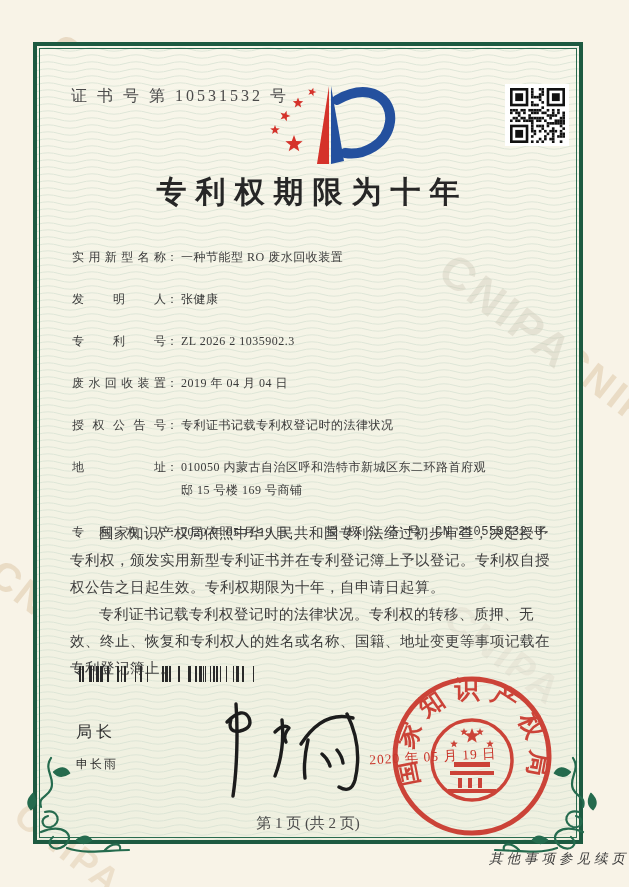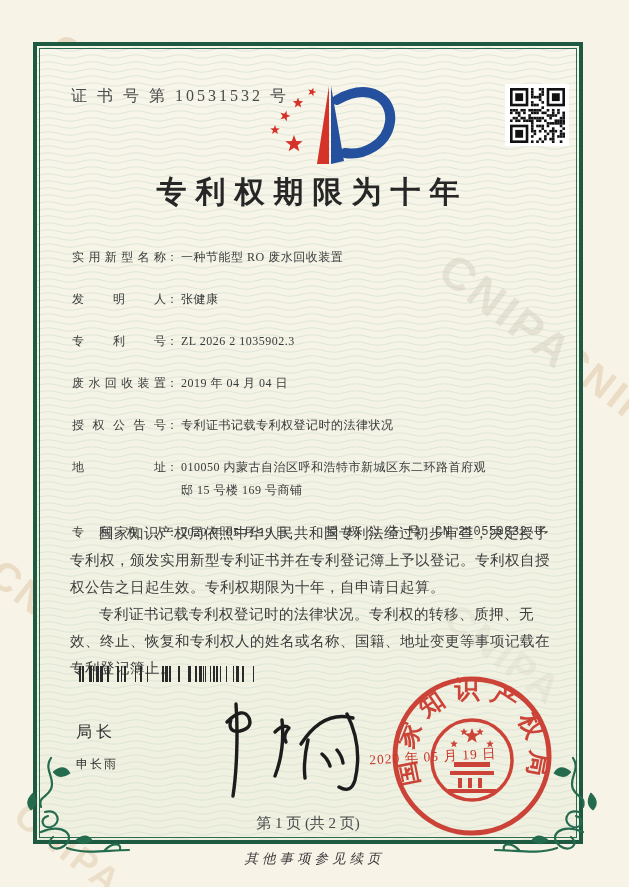--- a/index.html
+++ b/index.html
@@ -68,21 +68,21 @@
     position:absolute;left:348px;top:748px;width:170px;text-align:center;
     font-size:13.5px;color:#c9352a;letter-spacing:1px;transform:rotate(-3deg);z-index:5;
   }
   .page-info{position:absolute;left:0;top:768px;width:100%;text-align:center;font-size:15px;color:#4a4a4a;}
 
   .flourish{position:absolute;width:112px;height:112px;z-index:3;}
   .fl-left{left:-16px;top:706px;}
   .fl-right{left:454px;top:706px;transform:scaleX(-1);}
 
   .continuation{
-    position:absolute;left:0;top:850px;width:100%;text-align:center;z-index:1;
+    position:absolute;left:0;top:850px;width:100%;text-align:right;z-index:1;
     font-size:13.5px;font-style:italic;letter-spacing:4px;color:#3c3c3c;
   }
 </style>
 </head>
 <body>
 
 <div class="watermark w1">CNIPA</div>
 <div class="watermark w3">CNIPA</div>
 <div class="watermark w4">CNIPA</div>
 <div class="watermark w6">CNIPA</div>

